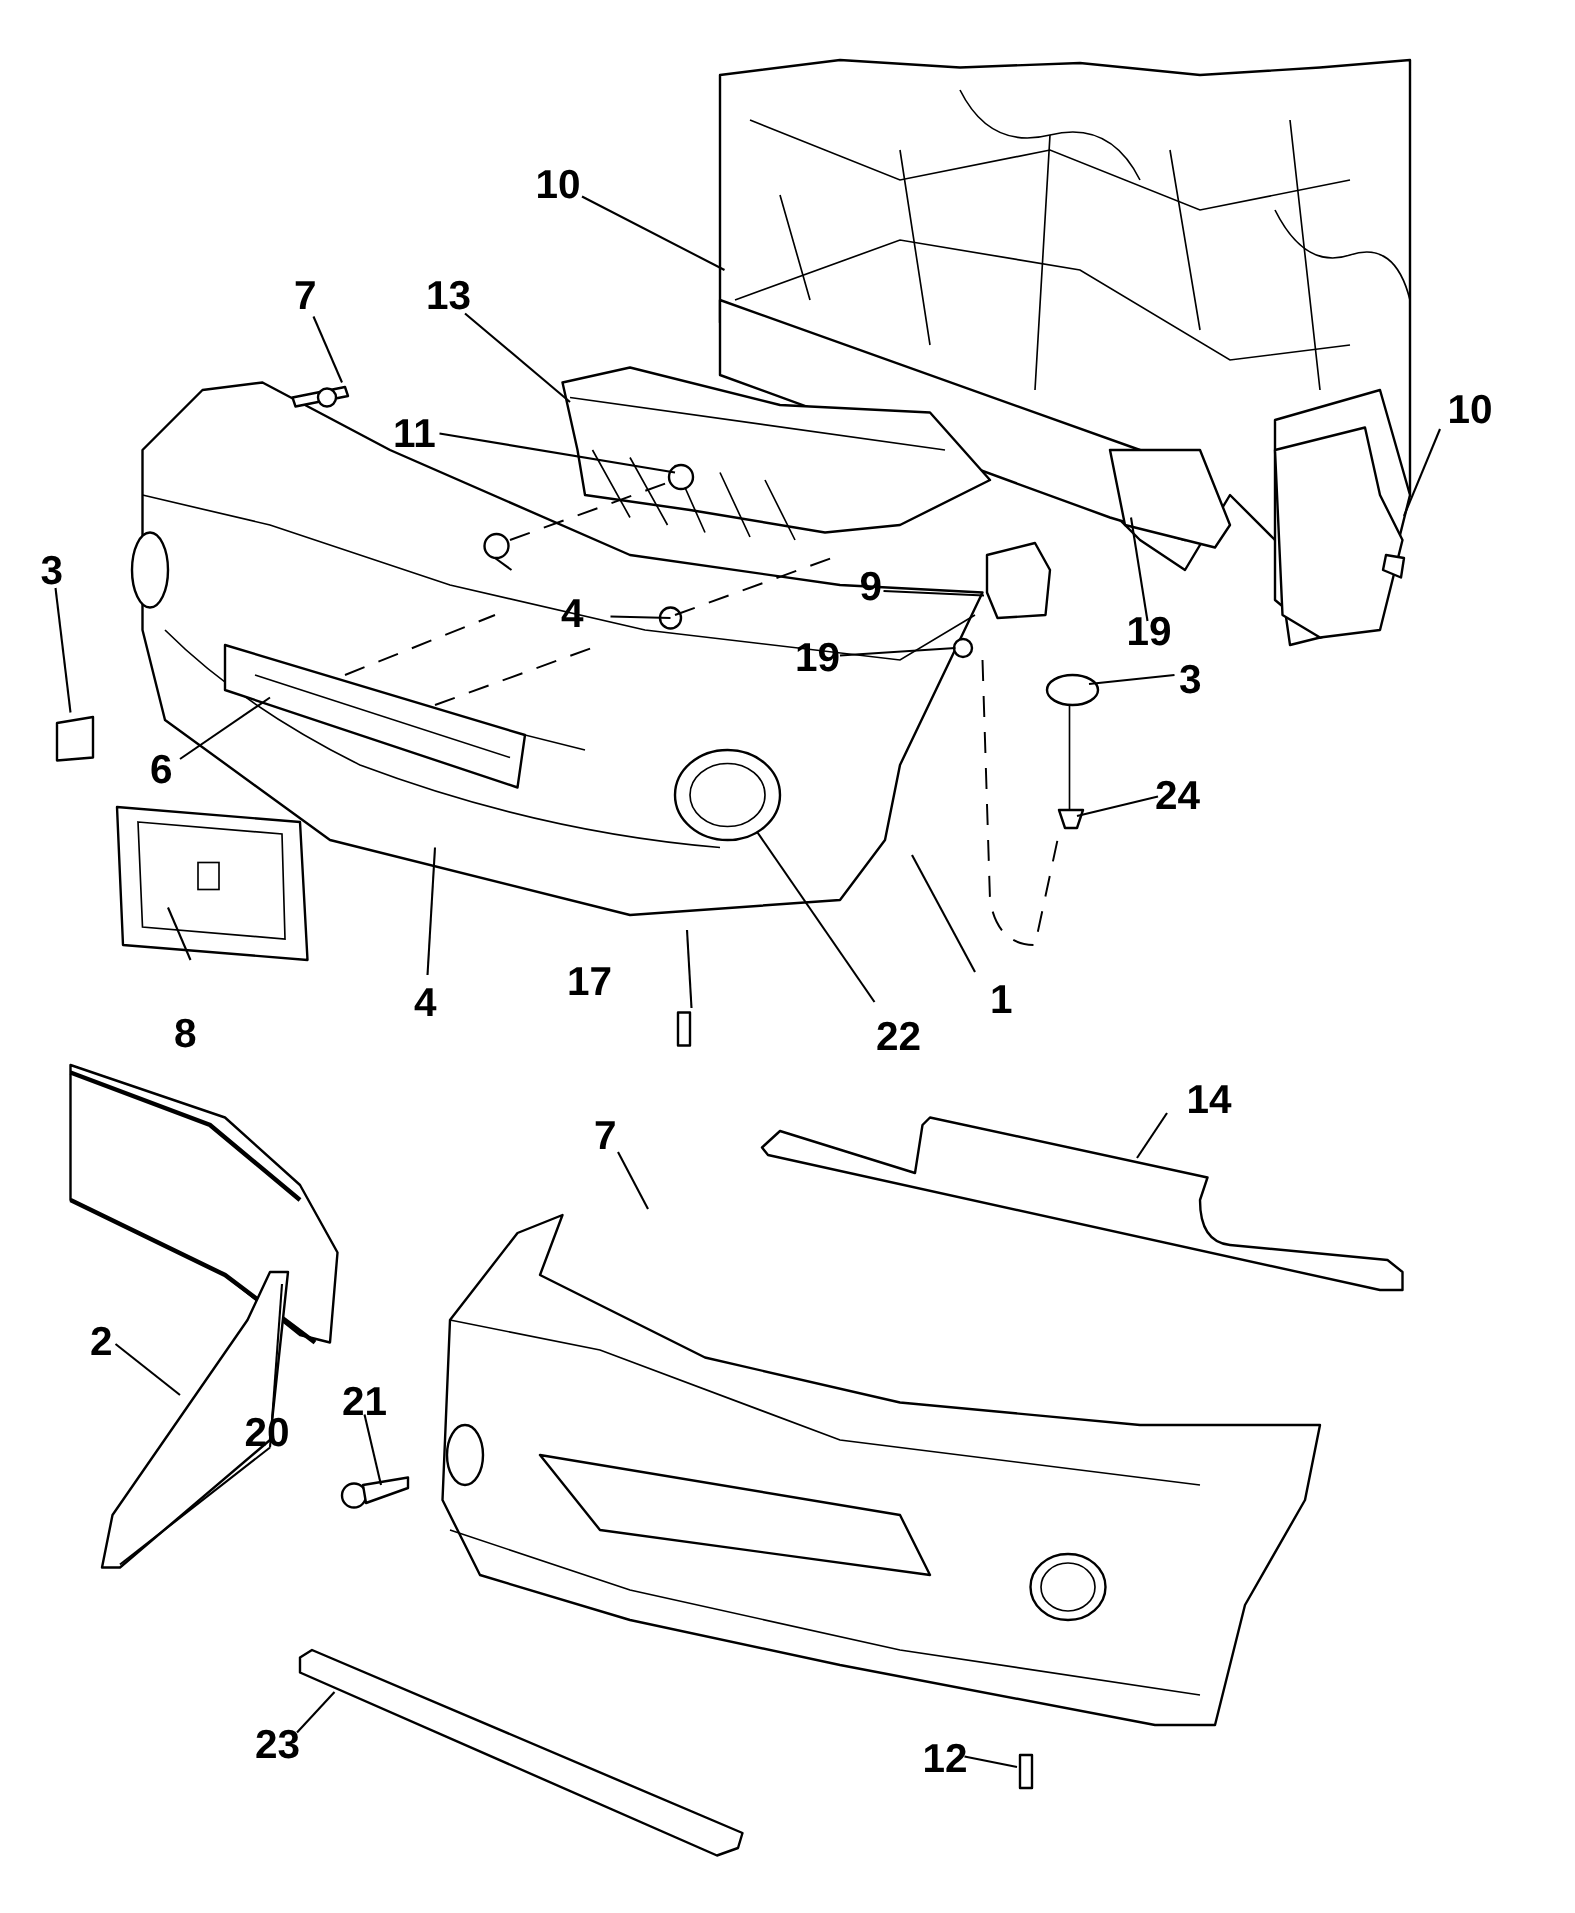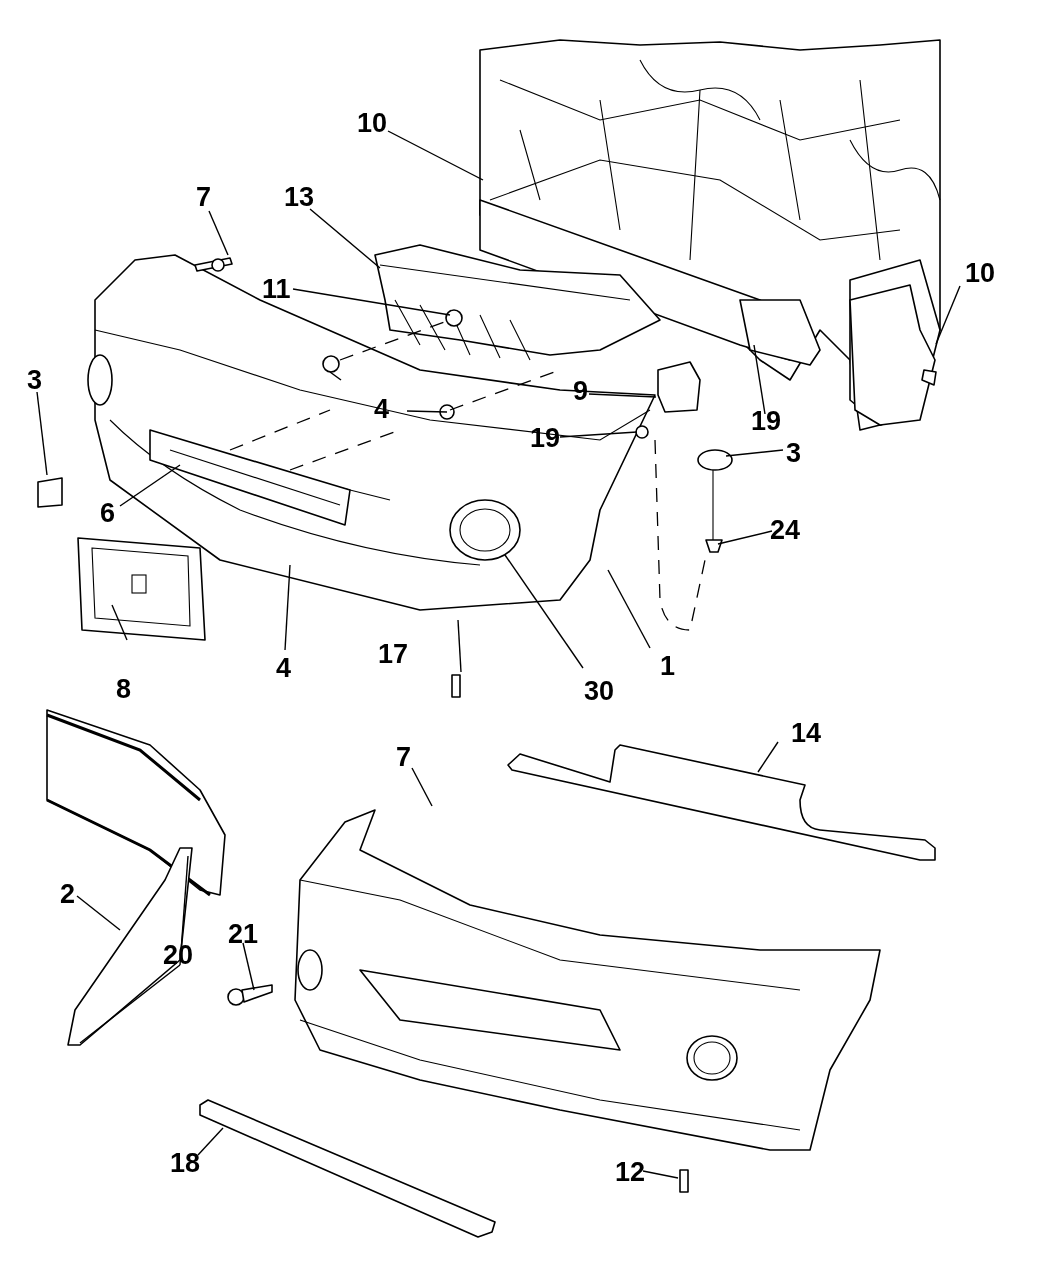--- a/index.html
+++ b/index.html
@@ -148,20 +148,20 @@
 <span class="callout" style="left:374px;top:396px">4</span>
 <span class="callout" style="left:751px;top:408px">19</span>
 <span class="callout" style="left:530px;top:425px">19</span>
 <span class="callout" style="left:786px;top:440px">3</span>
 <span class="callout" style="left:100px;top:500px">6</span>
 <span class="callout" style="left:770px;top:517px">24</span>
 <span class="callout" style="left:378px;top:641px">17</span>
 <span class="callout" style="left:116px;top:676px">8</span>
 <span class="callout" style="left:276px;top:655px">4</span>
 <span class="callout" style="left:660px;top:653px">1</span>
-<span class="callout" style="left:584px;top:678px">30</span>
+<span class="callout" style="left:584px;top:678px">22</span>
 <span class="callout" style="left:791px;top:720px">14</span>
 <span class="callout" style="left:396px;top:744px">7</span>
 <span class="callout" style="left:60px;top:881px">2</span>
 <span class="callout" style="left:228px;top:921px">21</span>
 <span class="callout" style="left:163px;top:942px">20</span>
-<span class="callout" style="left:170px;top:1150px">18</span>
+<span class="callout" style="left:170px;top:1150px">23</span>
 <span class="callout" style="left:615px;top:1159px">12</span>
 
 </body></html>

